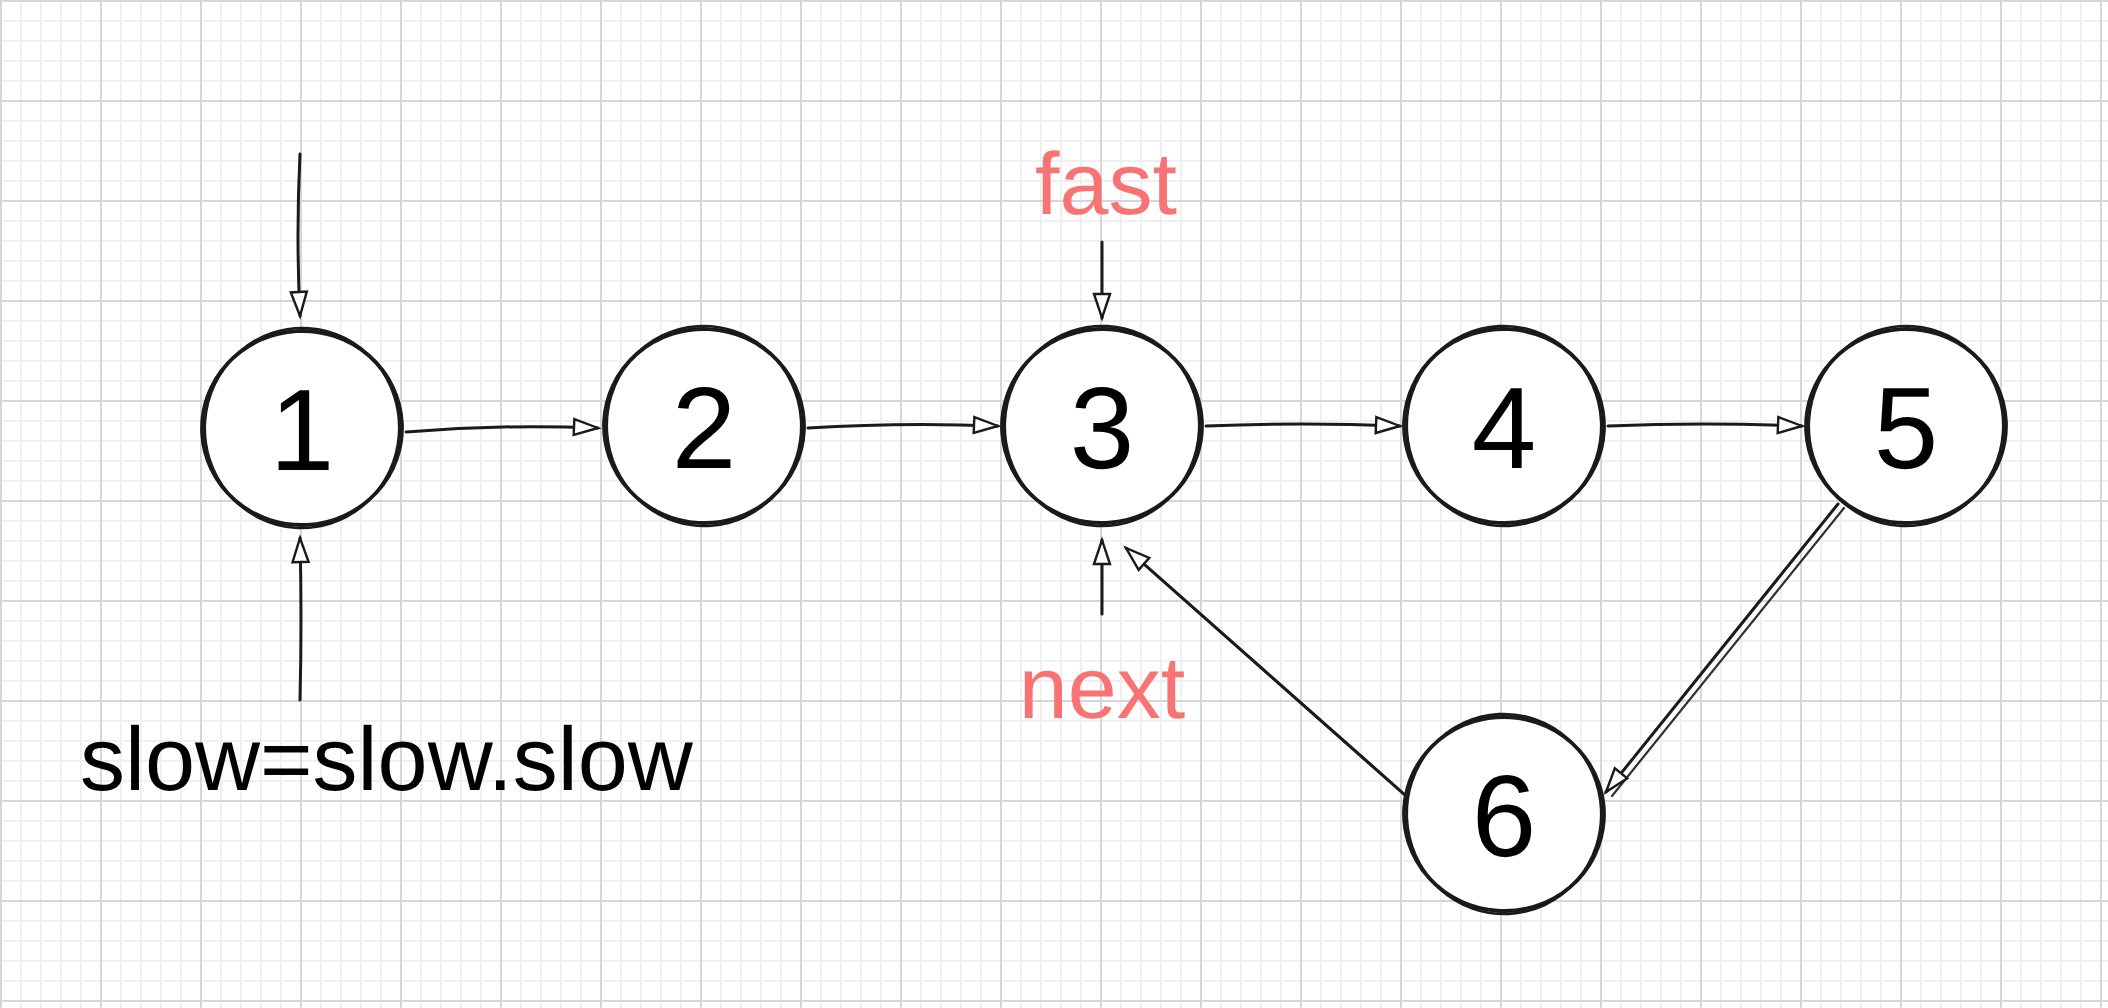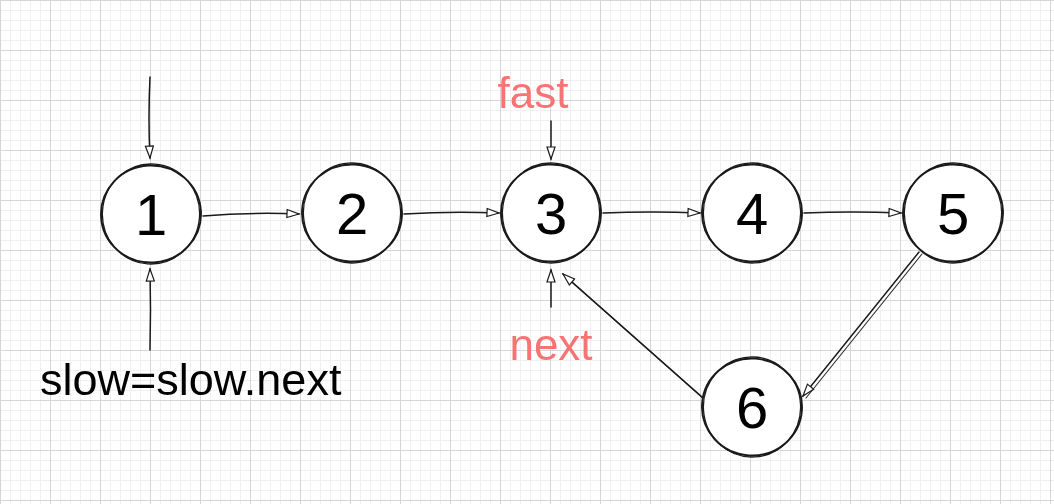--- a/index.html
+++ b/index.html
@@ -63,21 +63,21 @@
   .ptr {
     position: absolute;
     font-size: 44px;
     line-height: 1;
     color: #f87373;
     white-space: nowrap;
     transform: translateX(-50%);
   }
   #fast-stmt { left: 25px; top: 28px; }
   #slow-stmt { left: 40px; top: 357px; }
-  #fast-ptr  { left: 533px; top: 71px; }
+  #fast-ptr  { left: 553px; top: 71px; }
   #slow-ptr  { left: 551px; top: 323px; }
 </style>
 </head>
 <body>
 
 <div class="canvas">
 
   <svg class="diagram" viewBox="0 0 1054 504">
     <defs>
       <marker id="arrow" markerUnits="userSpaceOnUse" markerWidth="15" markerHeight="12" refX="13" refY="5" orient="auto">
@@ -128,17 +128,17 @@
       <ellipse class="node-sketch" rx="48.6" ry="50" transform="rotate(4)"></ellipse>
       <text class="node-num" y="21">5</text>
     </g>
     <g transform="translate(752,407)">
       <ellipse class="node-fill" rx="50" ry="48.5" transform="rotate(4)"></ellipse>
       <ellipse class="node-sketch" rx="48.6" ry="50" transform="rotate(-3)"></ellipse>
       <text class="node-num" y="21">6</text>
     </g>
   </svg>
 
-  <div class="stmt" id="slow-stmt">slow=slow.next</div>
+  <div class="stmt" id="slow-stmt">slow=slow.slow</div>
   <div class="ptr" id="fast-ptr">fast</div>
   <div class="ptr" id="slow-ptr">next</div>
 
 </div>
 
 </body></html>

